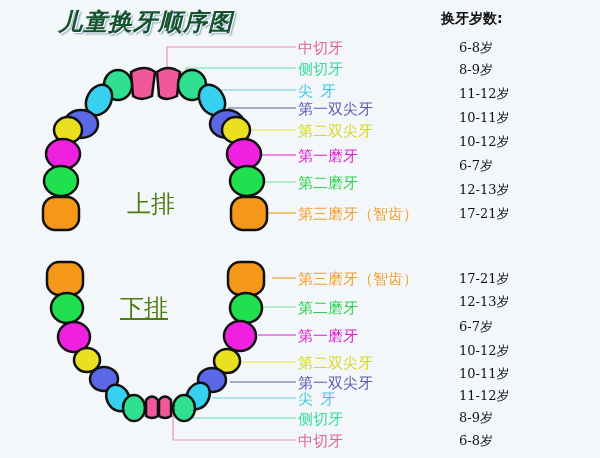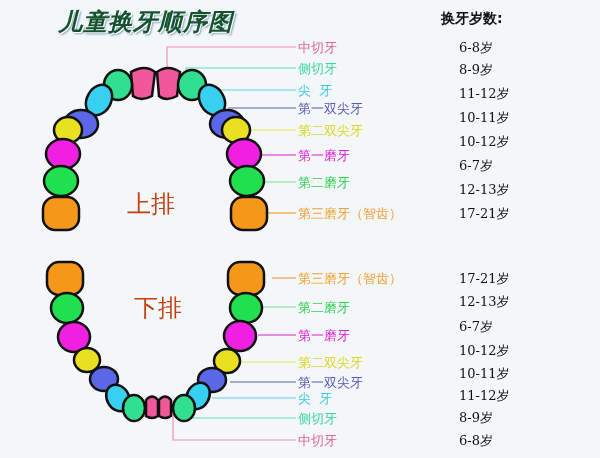--- a/index.html
+++ b/index.html
@@ -1,21 +1,21 @@
 <!DOCTYPE html>
 <html><head>
 <meta charset="utf-8">
 <style>
   html, body { margin: 0; padding: 0; }
   body { width: 600px; height: 458px; background: #f3f7fa; position: relative; overflow: hidden; font-family: "DejaVu Serif", serif; }
   .title { position: absolute; left: 58px; top: 6px; font-family: "DejaVu Sans", sans-serif; font-size: 24px; font-weight: bold; font-style: italic; color: #14532d; letter-spacing: 1px; text-shadow: 1px 1px 0 #fff, 2px 2px 2px #8aa0c0; }
   .age-header { position: absolute; left: 441px; top: 10px; font-family: "DejaVu Sans", sans-serif; font-weight: bold; font-size: 14px; color: #111; }
   .age { position: absolute; left: 459px; font-size: 13px; color: #111; }
-  .label { position: absolute; left: 298px; font-size: 13px; white-space: nowrap; }
-  .row-name { position: absolute; font-family: "DejaVu Sans", sans-serif; font-size: 24px; color: #c2410c; }
+  .label { position: absolute; left: 298px; font-size: 15px; white-space: nowrap; font-family: Liberation Serif, serif; }
+  .row-name { position: absolute; font-family: "DejaVu Sans", sans-serif; font-size: 24px; color: #4d7c0f; }
   svg { position: absolute; left: 0; top: 0; }
 </style>
 </head>
 <body>
 
 <div class="title">儿童换牙顺序图</div>
 <div class="age-header">换牙岁数:</div>
 
 <svg width="600" height="458">
   <g stroke-width="1.2" fill="none">
@@ -88,21 +88,21 @@
 
     <ellipse cx="134" cy="408" rx="11" ry="13" fill="#30e090"></ellipse>
     <ellipse cx="184" cy="408" rx="11" ry="13" fill="#30e090"></ellipse>
 
     <path d="M146,400 Q152,393 158,400 L158,416 Q152,420 146,416 Z" fill="#f0589a"></path>
     <path d="M159,400 Q165,393 171,400 L171,416 Q165,420 159,416 Z" fill="#f0589a"></path>
   </g>
 </svg>
 
 <div class="row-name" style="left:127px; top:188px;">上排</div>
-<div class="row-name" style="left:134px; top:292px;">下排</div>
+<div class="row-name" style="left:120px; top:292px;text-decoration:underline;">下排</div>
 
 <div class="label" style="top:39px; color:#e0649a;">中切牙</div>
 <div class="label" style="top:60px; color:#3ad89a;">侧切牙</div>
 <div class="label" style="top:82px; color:#3ec8e0; white-space:pre;">尖  牙</div>
 <div class="label" style="top:100px; color:#5a5ab0;">第一双尖牙</div>
 <div class="label" style="top:122px; color:#d8d820;">第二双尖牙</div>
 <div class="label" style="top:147px; color:#e020d0;">第一磨牙</div>
 <div class="label" style="top:174px; color:#30d050;">第二磨牙</div>
 <div class="label" style="top:205px; color:#f0a030;">第三磨牙（智齿）</div>
 

